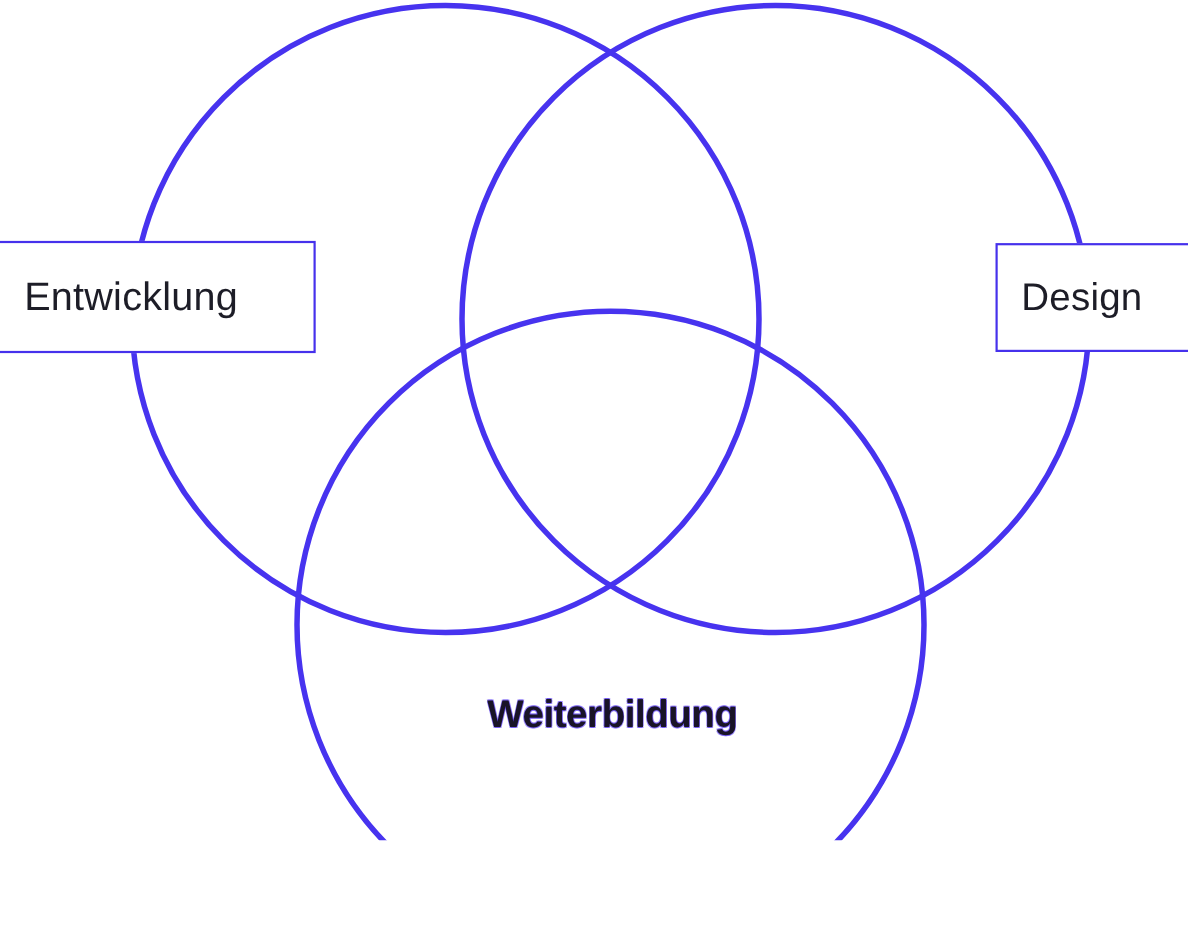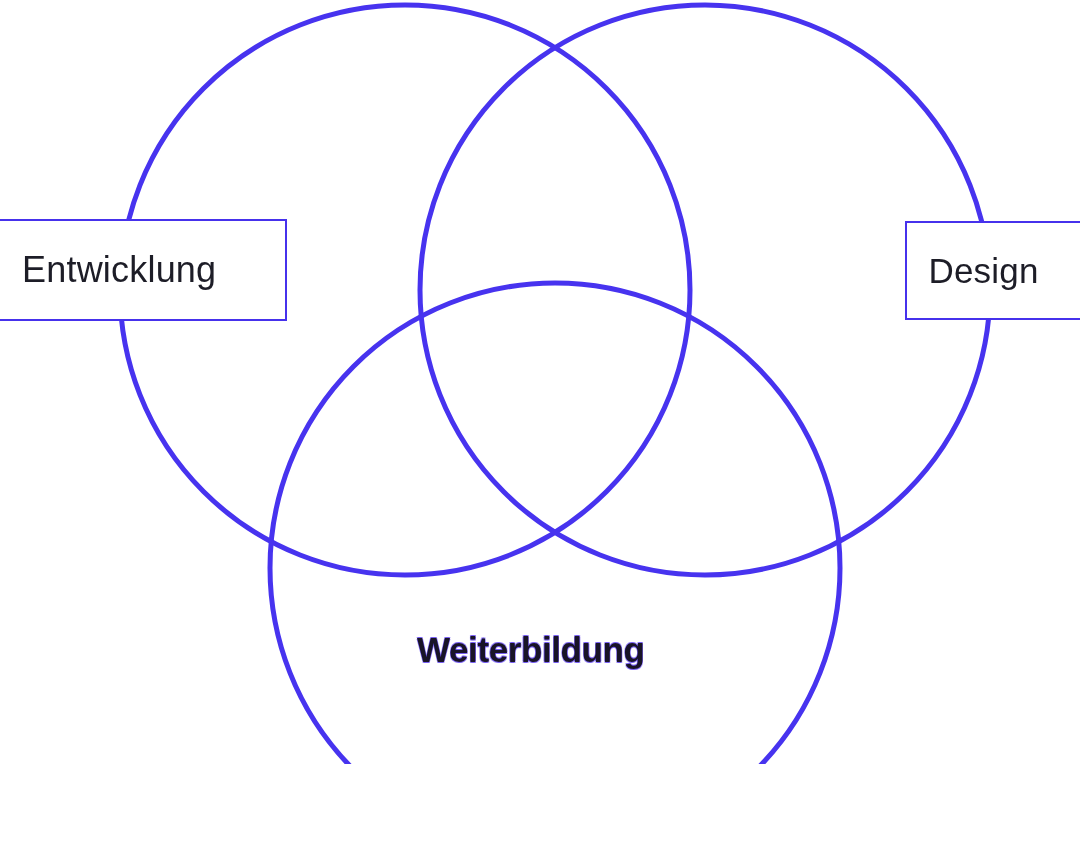--- a/index.html
+++ b/index.html
@@ -46,21 +46,21 @@
     top: 221px;
     width: 179px;   
     height: 99px;
     justify-content: center;
     padding-right: 22px;
     font-size: 35px;
   }
   .floating-label {
     position: absolute;
     z-index: 2;
-    left: 417px;
+    left: 443px;
     top: 630px;
     font-size: 35px;
     font-weight: 700;
     letter-spacing: -0.4px;
     color: var(--bold-text, #191427);
     
     text-shadow:
       0.6px 0.6px 0 var(--glow, rgba(85, 54, 240, 0.55)),
       -0.6px -0.6px 0 var(--glow, rgba(85, 54, 240, 0.55)),
       0.6px -0.6px 0 var(--glow, rgba(85, 54, 240, 0.55)),

